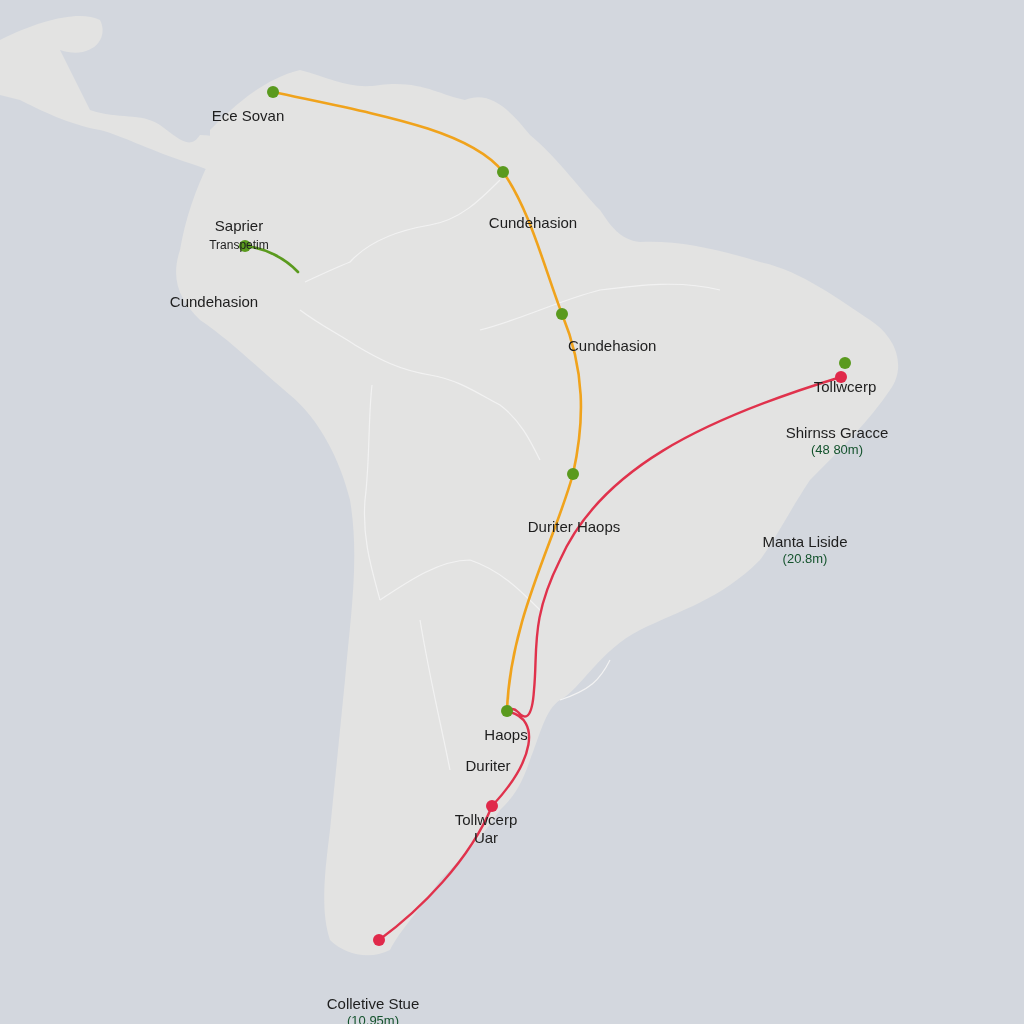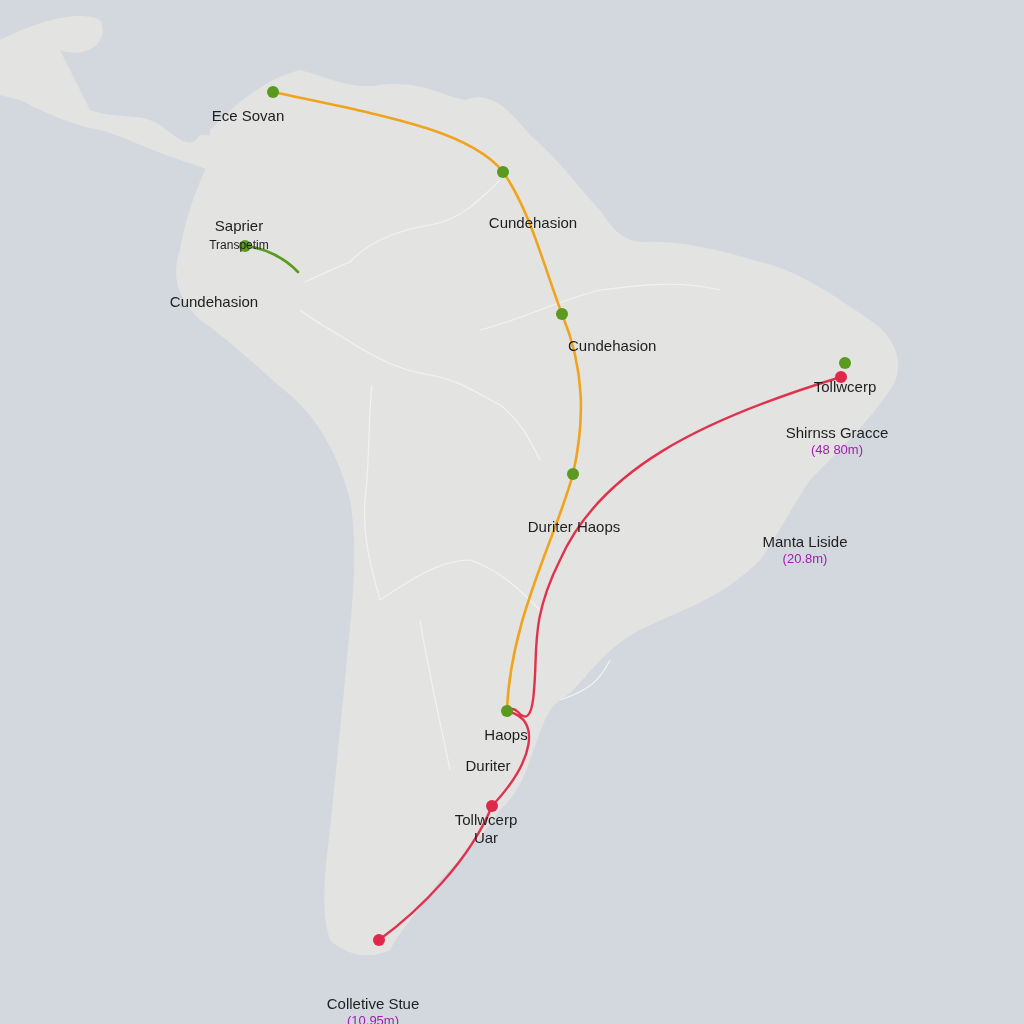--- a/index.html
+++ b/index.html
@@ -13,21 +13,21 @@
     .label {
       position: absolute;
       color: #1e1e1e;
       font-size: 15px;
       line-height: 18px;
       white-space: nowrap;
       text-align: center;
       transform: translateX(-50%);
       margin-top: 39px;
     }
-    .label .sub { display: block; font-size: 13px; line-height: 16px; color: #a21caf; }
+    .label .sub { display: block; font-size: 13px; line-height: 16px; color: #14532d; }
     .label.left { transform: none; text-align: left; }
   </style>
 </head>
 <body>
 
 <div id="map">
   <svg width="1024" height="1024" viewBox="0 0 1024 1024">
 
     <path d="M0,40 C40,20 80,10 100,20 C110,40 90,60 60,50 C70,70 80,90 90,110 C120,120 140,112 160,125 C180,140 190,150 200,135 C230,135 245,150 240,165 L232,185 C215,170 195,165 180,160 C150,150 120,135 100,130 C70,125 40,110 20,100 L0,95 Z" fill="#e3e3e2"></path>
 

